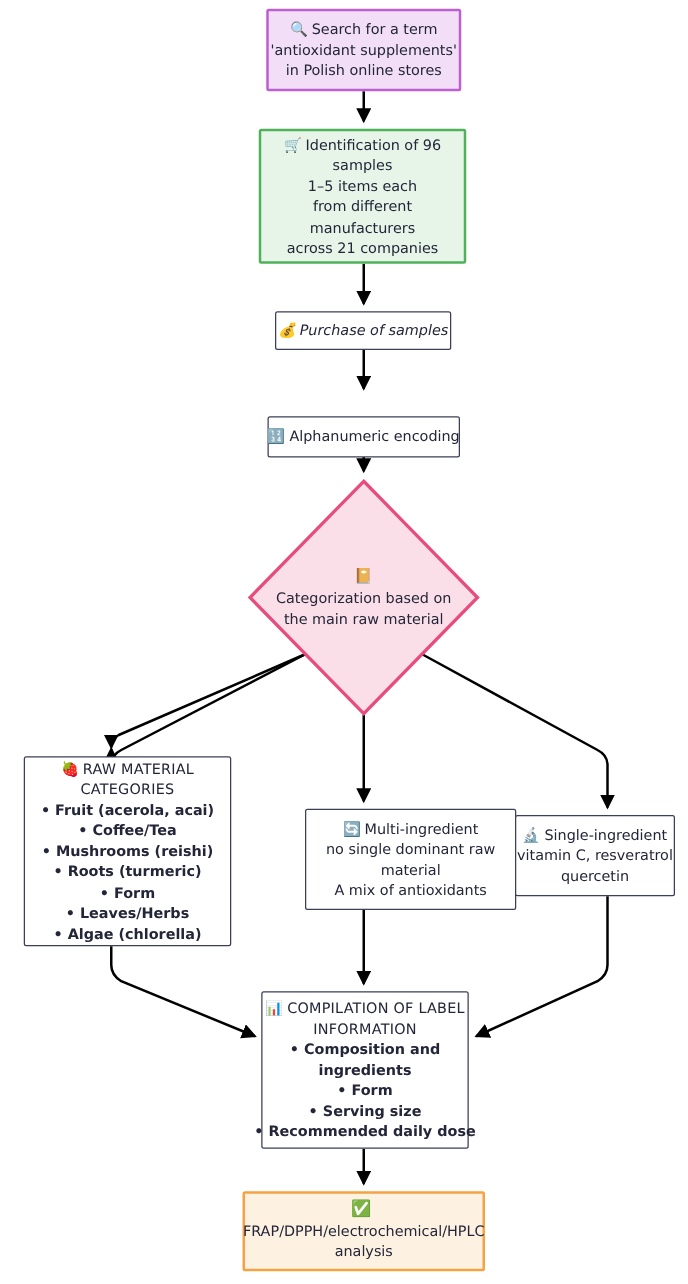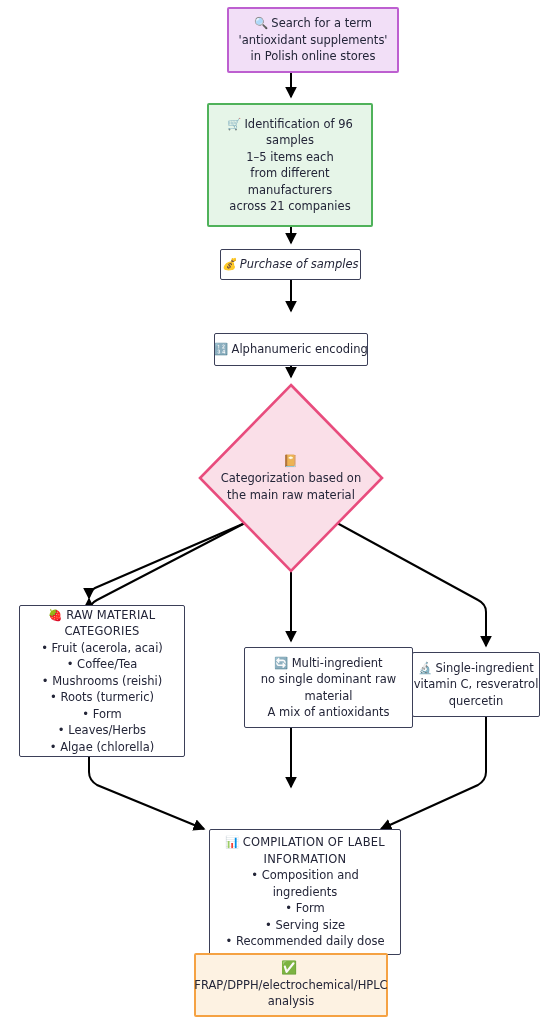--- a/index.html
+++ b/index.html
@@ -77,21 +77,21 @@
     flex-direction: column;
     align-items: center;
     justify-content: center;
     text-align: center;
     font-size: 11.5px;
     line-height: 16.5px;
     color: #232538;
   }
   .diamond-label .emoji { font-size: 12px; display: block; margin-bottom: 1px; }
 
-  .bullet-line { white-space: nowrap; }
+  .bullet-line { white-space: nowrap; font-weight: bold; }
   .caps { letter-spacing: 0.2px; }
 </style>
 </head>
 <body>
 
 <div id="flow-root">
 
   <svg class="edges" viewBox="0 0 550 1027">
     <defs>
       <marker id="arrow" markerWidth="9" markerHeight="9" refX="5.2" refY="3" orient="auto" markerUnits="strokeWidth">
@@ -112,27 +112,27 @@
       <path d="M291,919 L291,947"></path>
     </g>
   </svg>
 
   <svg class="edges" viewBox="0 0 550 1027">
     <g fill="none" stroke="#000000" stroke-width="2">
       <path d="M245,523 L95,588 Q89,591 89,598" marker-end="url(#arrow)"></path>
     </g>
   </svg>
 
-  <div class="node n-search" style="left:213px; top:7px; width:172px; height:66px;margin-left:14px;">
+  <div class="node n-search" style="left:213px; top:7px; width:156px; height:66px;">
     <span class="line"><span class="emoji">🔍</span><span>Search for a term</span></span>
     <span class="line">'antioxidant supplements'</span>
     <span class="line">in Polish online stores</span>
   </div>
 
-  <div class="node n-ident" style="left:207px; top:103px; width:166px; height:124px;">
+  <div class="node n-ident" style="left:207px; top:103px; width:166px; height:108px;">
     <span class="line"><span class="emoji">🛒</span><span>Identification of 96</span></span>
     <span class="line">samples</span>
     <span class="line">1–5 items each</span>
     <span class="line">from different</span>
     <span class="line">manufacturers</span>
     <span class="line">across 21 companies</span>
   </div>
 
   <div class="node n-plain" style="left:220px; top:249px; width:141px; height:31px;font-style:italic;">
     <span class="line"><span class="emoji">💰</span><span>Purchase of samples</span></span>
@@ -171,21 +171,21 @@
     <span class="line">material</span>
     <span class="line">A mix of antioxidants</span>
   </div>
 
   <div class="node n-plain" style="left:412px; top:652px; width:128px; height:65px;">
     <span class="line"><span class="emoji">🔬</span><span>Single-ingredient</span></span>
     <span class="line">vitamin C, resveratrol</span>
     <span class="line">quercetin</span>
   </div>
 
-  <div class="node n-plain" style="left:209px; top:793px; width:192px; height:126px;margin-top:36px;">
+  <div class="node n-plain" style="left:209px; top:793px; width:166px; height:126px;">
     <span class="line caps"><span class="emoji">📊</span><span>COMPILATION OF LABEL</span></span>
     <span class="line caps">INFORMATION</span>
     <span class="line bullet-line">• Composition and</span>
     <span class="line bullet-line">ingredients</span>
     <span class="line bullet-line">• Form</span>
     <span class="line bullet-line">• Serving size</span>
     <span class="line bullet-line">• Recommended daily dose</span>
   </div>
 
   <div class="node n-final big-emoji" style="left:194px; top:953px; width:194px; height:64px;">

